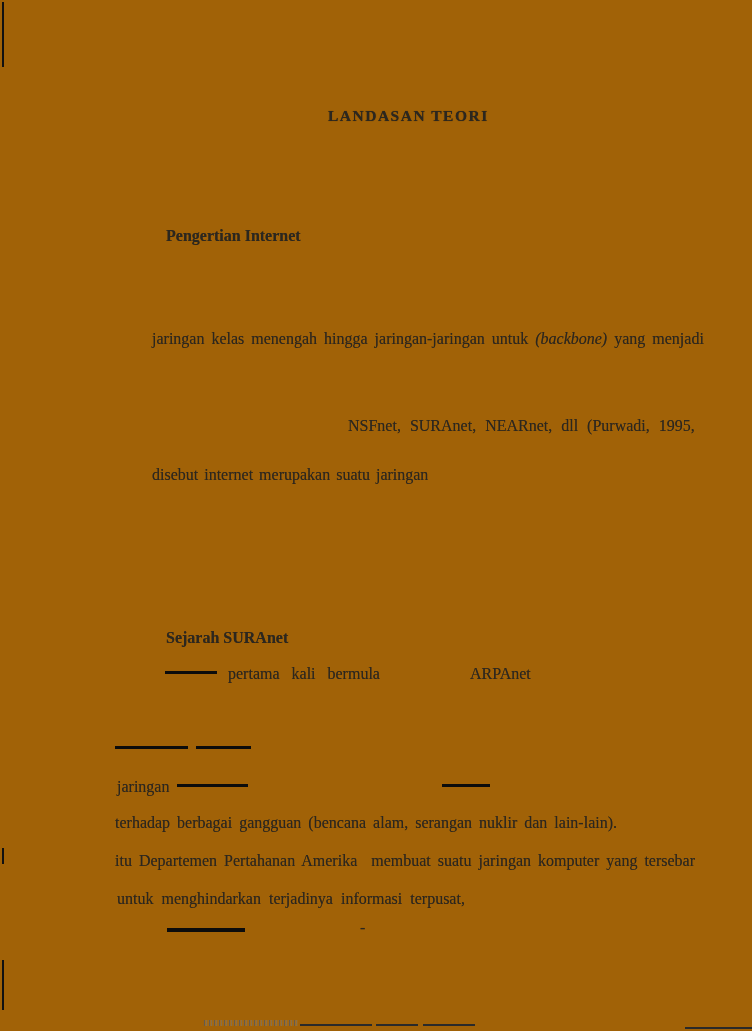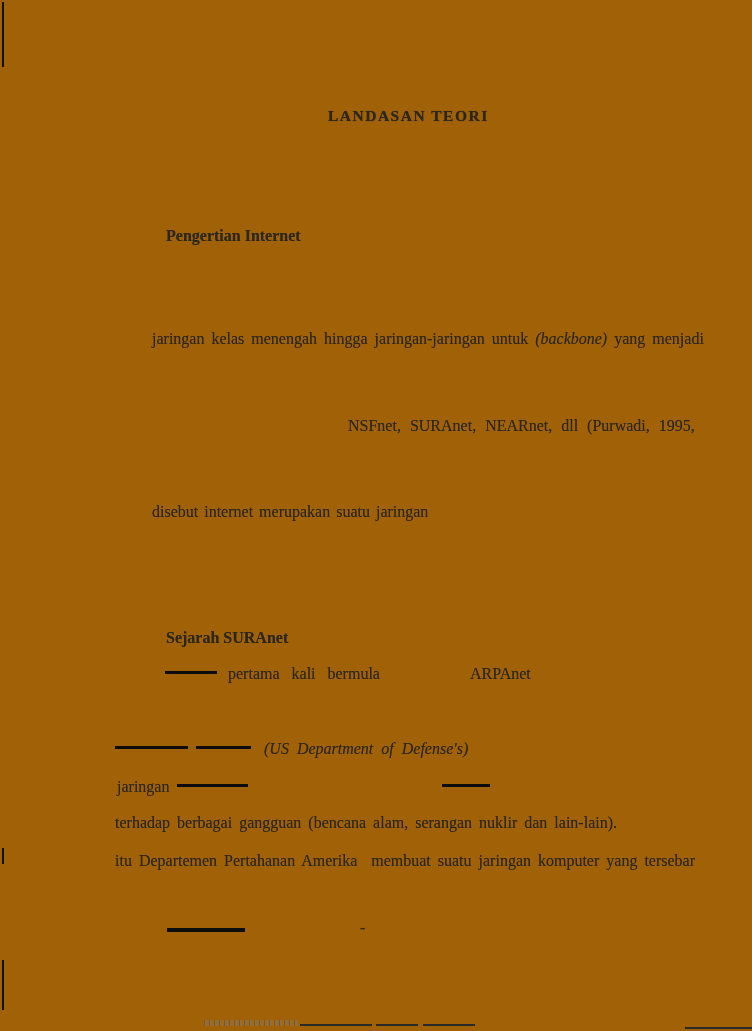--- a/index.html
+++ b/index.html
@@ -56,40 +56,40 @@
   <div class="vline" style="left:2px;top:960px;height:50px;"></div>
 
   <div class="t title faded" style="left:328px;top:106px;">LANDASAN TEORI</div>
 
   <div class="t bold faded" style="left:166px;top:226px;">Pengertian Internet</div>
 
   <div class="t faded ws3" style="left:152px;top:329px;"><span>jaringan kelas menengah hingga jaringan-jaringan untuk </span><span class="italic">(backbone)</span><span> yang menjadi</span></div>
 
   <div class="t faded ws5" style="left:348px;top:376px;margin-top:40px;">NSFnet, SURAnet, NEARnet, dll (Purwadi, 1995,</div>
 
-  <div class="t faded ws2" style="left:152px;top:502px;">disebut internet merupakan suatu jaringan</div>
+  <div class="t faded ws2" style="left:152px;top:465px;">disebut internet merupakan suatu jaringan</div>
 
   <div class="t bold faded" style="left:166px;top:628px;">Sejarah SURAnet</div>
 
   <div class="bar" style="left:165px;top:671px;width:52px;height:2.5px;"></div>
   <div class="t faded ws8" style="left:228px;top:664px;">pertama kali bermula</div>
   <div class="t faded" style="left:470px;top:664px;">ARPAnet</div>
 
   <div class="bar" style="left:115px;top:746px;width:73px;height:3px;"></div>
   <div class="bar" style="left:196px;top:746px;width:55px;height:3px;"></div>
-  <div class="t faded italic ws4" style="left:264px;top:739px;">(US Department of Defense's)</div>
 
   <div class="t faded" style="left:117px;top:777px;">jaringan</div>
   <div class="bar" style="left:177px;top:784px;width:71px;height:3px;"></div>
   <div class="bar" style="left:442px;top:784px;width:48px;height:2.5px;"></div>
 
   <div class="t faded ws3" style="left:115px;top:851px;">itu Departemen Pertahanan Amerika  membuat suatu jaringan komputer yang tersebar</div>
 
   <div class="t faded ws3" style="left:115px;top:813px;">terhadap berbagai gangguan (bencana alam, serangan nuklir dan lain-lain).</div>
 
+  <div class="t faded ws4" style="left:117px;top:889px;">untuk menghindarkan terjadinya informasi terpusat,</div>
 
   <div class="bar" style="left:167px;top:928px;width:78px;height:4px;"></div>
   <div class="t faded" style="left:360px;top:918px;">-</div>
 
   <div class="stamp-noise"></div>
   <div class="fline" style="left:300px;width:72px;"></div>
   <div class="fline" style="left:376px;width:42px;"></div>
   <div class="fline" style="left:423px;width:52px;"></div>
   <div class="fline" style="left:685px;width:67px;top:1027px;"></div>
 

